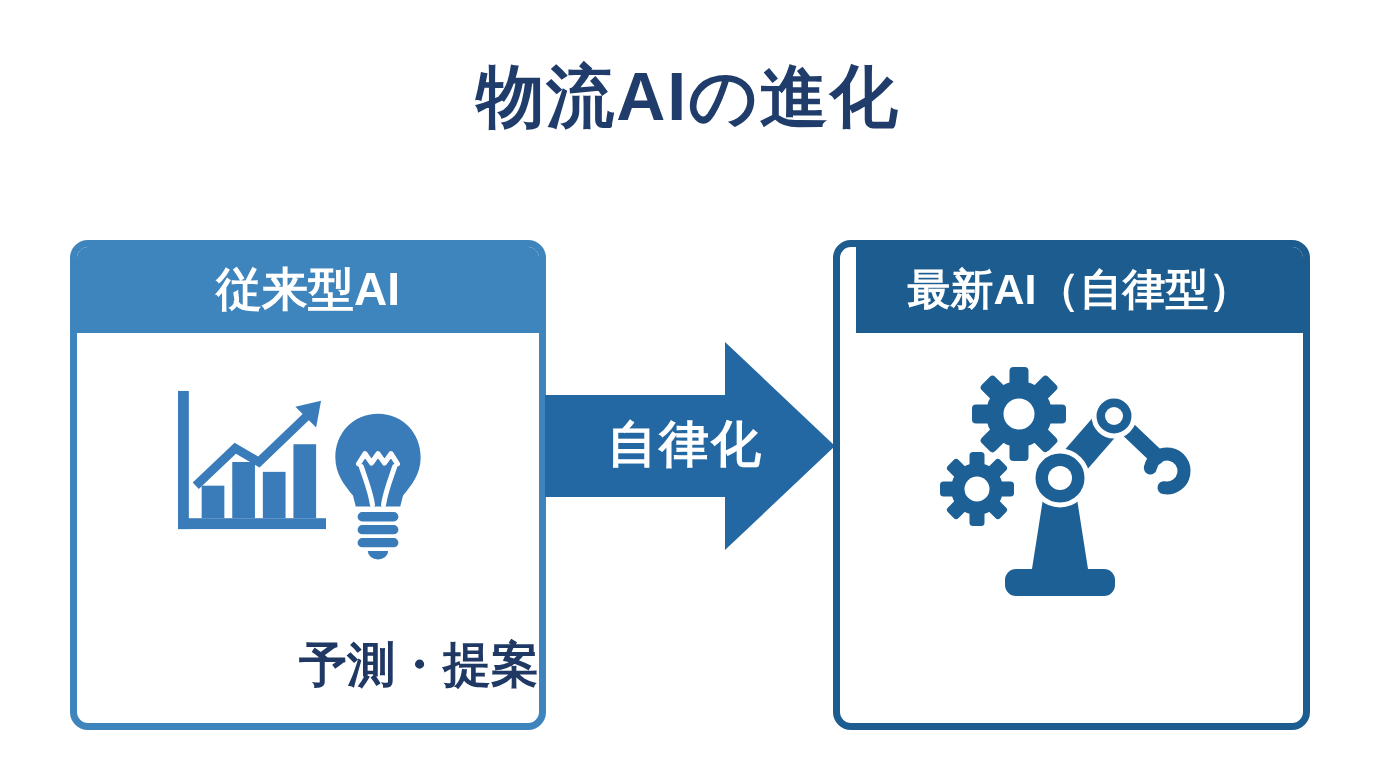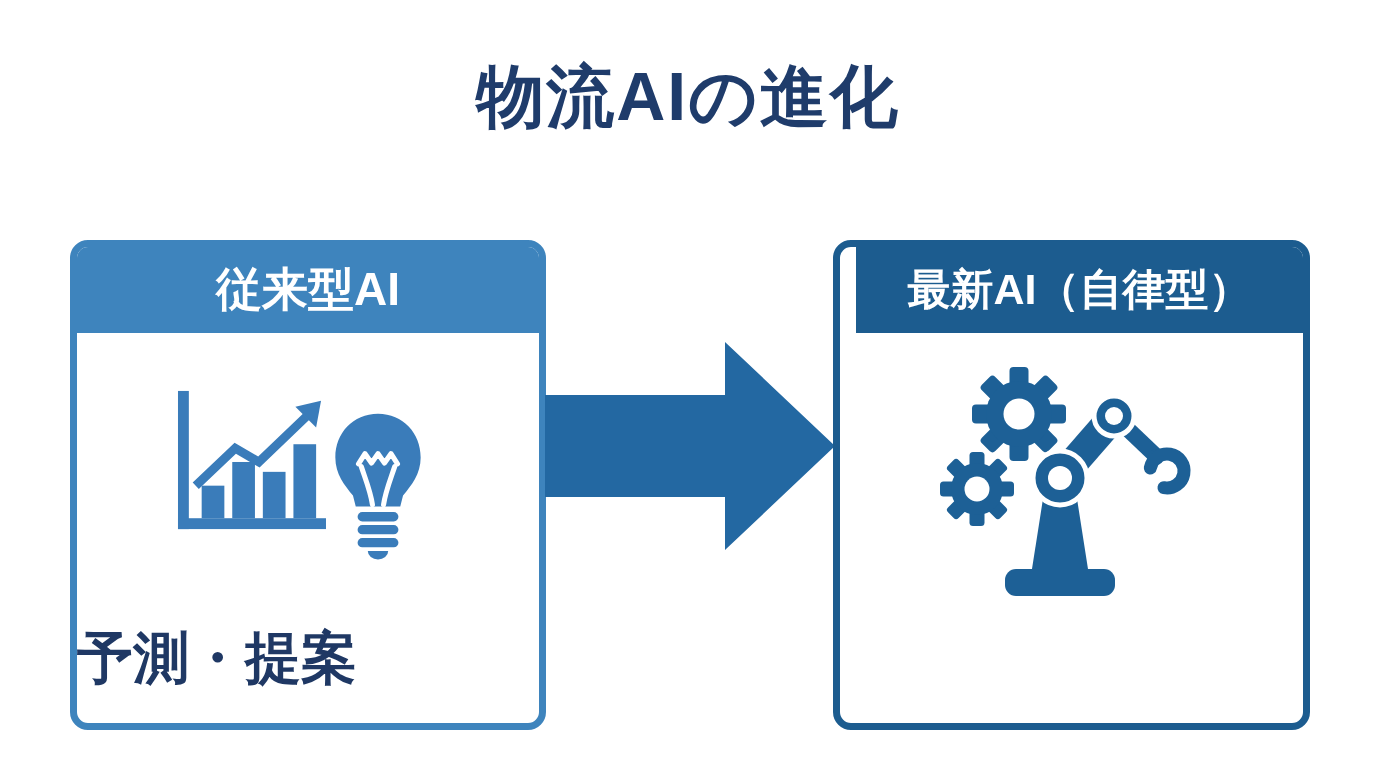--- a/index.html
+++ b/index.html
@@ -32,21 +32,21 @@
     padding-left:16px;
   }
   .card-header{
     height:86px;display:flex;align-items:center;justify-content:center;
     color:var(--header-text,#fff);font-weight:bold;
   }
   .card.left  .card-header{background:var(--left-accent,#3e84bd);font-size:46px;}
   .card.right .card-header{background:var(--right-accent,#1c5c8f);font-size:43px;}
   .card-label{
     position:absolute;bottom:26px;left:0;width:100%;
-    text-align:left;font-size:56px;font-weight:bold;
+    text-align:right;font-size:48px;font-weight:bold;
     color:var(--body-text,#1f3864);
   }
   .icon-chart{position:absolute;left:95px;top:140px;color:var(--left-icon,#3a7cba);}
   .icon-bulb{position:absolute;left:250px;top:156px;color:var(--left-icon,#3a7cba);}
   .icon-robot{position:absolute;left:92px;top:116px;color:var(--right-icon,#1d6096);}
   .arrow-wrap{
     position:absolute;left:545px;top:342px;width:290px;height:208px;
   }
   .arrow-wrap svg{position:absolute;left:0;top:0;}
   .arrow-label{
@@ -95,20 +95,21 @@
       </svg>
     </span>
 
     <div class="card-label">予測・提案</div>
   </div>
 
   <div class="arrow-wrap">
     <svg width="290" height="208" viewBox="0 0 290 208" aria-hidden="true">
       <polygon fill="var(--arrow-fill,#2368a2)" points="0,53 180,53 180,0 290,104 180,208 180,155 0,155"></polygon>
     </svg>
+    <div class="arrow-label">自律化</div>
   </div>
 
   <div class="card right">
     <div class="card-header">最新AI（自律型）</div>
 
     <span class="icon-robot">
       <svg width="275" height="235" viewBox="0 0 275 235" aria-hidden="true">
 
         <g>
           <g transform="translate(87,51)" fill="currentColor">

